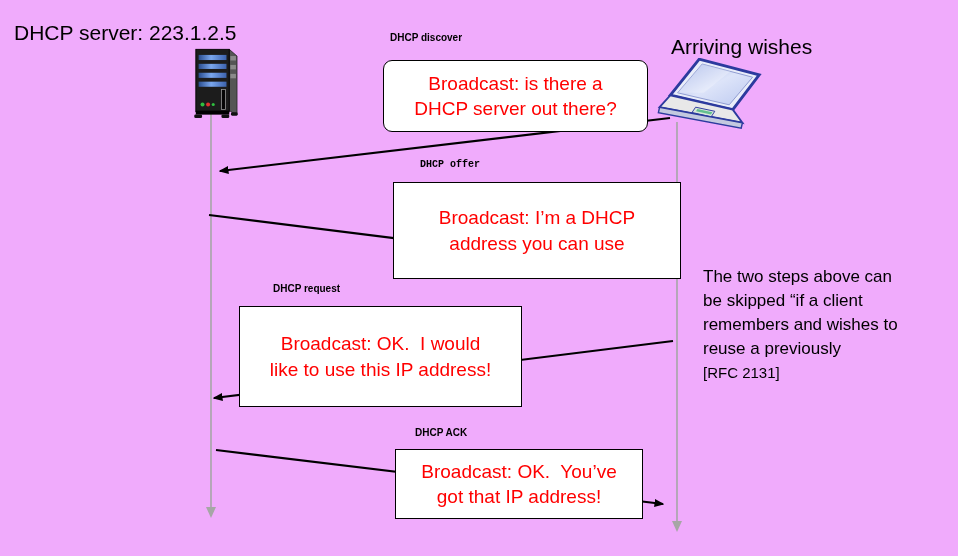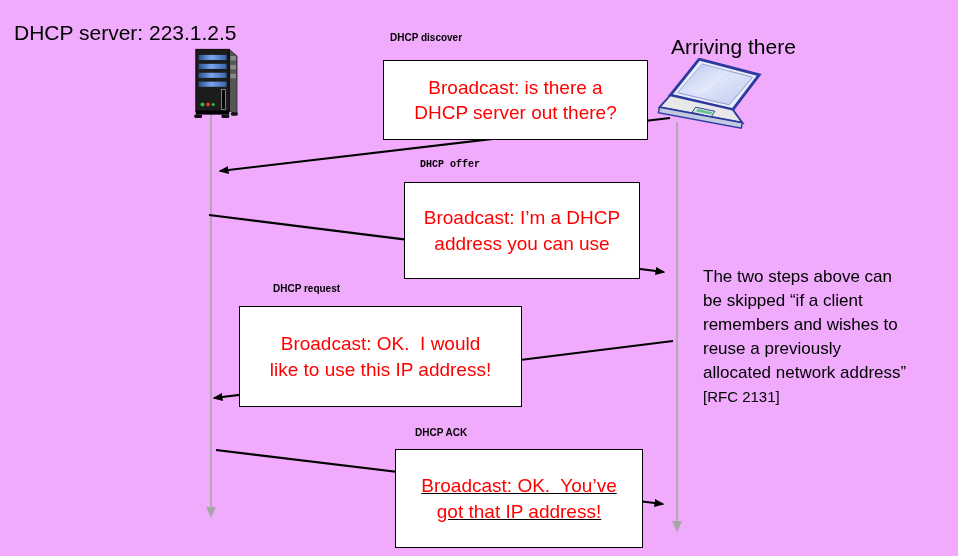--- a/index.html
+++ b/index.html
@@ -68,21 +68,21 @@
     <line x1="211" y1="110" x2="211" y2="516" stroke="#a6a6a6" stroke-width="1.6" marker-end="url(#arrGray)"></line>
     <line x1="677" y1="122" x2="677" y2="530" stroke="#a6a6a6" stroke-width="1.6" marker-end="url(#arrGray)"></line>
 
     <line x1="670" y1="118" x2="220" y2="171" stroke="#000000" stroke-width="2.2" marker-end="url(#arrBlack)"></line>
     <line x1="209" y1="215" x2="664" y2="272" stroke="#000000" stroke-width="2.2" marker-end="url(#arrBlack)"></line>
     <line x1="673" y1="341" x2="214" y2="398" stroke="#000000" stroke-width="2.2" marker-end="url(#arrBlack)"></line>
     <line x1="216" y1="450" x2="663" y2="504" stroke="#000000" stroke-width="2.2" marker-end="url(#arrBlack)"></line>
   </svg>
 
   <div class="title title-left">DHCP server: 223.1.2.5</div>
-  <div class="title title-right">Arriving there</div>
+  <div class="title title-right">Arriving wishes</div>
 
   <div class="icon icon-server">
     <svg viewBox="0 0 46 70" width="52" height="78">
       <defs>
         <linearGradient id="stripeBlue" x1="0" y1="0" x2="1" y2="0">
           <stop offset="0" stop-color="#2a4d8f"></stop>
             <stop offset="0.45" stop-color="#7aa7ee"></stop>
             <stop offset="1" stop-color="#3c62ad"></stop>
         </linearGradient>
       </defs>
@@ -123,45 +123,44 @@
       <polygon points="12,31 64,43 72,54 3,41" fill="#e8e8e8" stroke="#2c3a9e" stroke-width="1.6"></polygon>
 
       <polygon points="33,41 49,44.4 46,49 30,45.4" fill="#d8e6da" stroke="#2c3a9e" stroke-width="0.8"></polygon>
       <polygon points="34.5,42.5 47,45.2 45.8,47 33.4,44.3" fill="#62bf8f"></polygon>
 
       <polygon points="3,41 72,54 71,58.5 2,45.5" fill="#c3c9df" stroke="#2c3a9e" stroke-width="1.2"></polygon>
     </svg>
   </div>
 
   <div class="msg-label" style="left:390px;top:32px;">DHCP discover</div>
-  <div class="msg-box" style="left:383px;top:60px;width:265px;height:80px;">
+  <div class="msg-box" style="left:383px;top:60px;width:265px;height:72px;border-radius:9px;">
     <div class="msg-line">Broadcast: is there a</div>
     <div class="msg-line">DHCP server out there?</div>
   </div>
 
   <div class="msg-label" style="left:420px;top:159px;font-family:Liberation Mono, monospace;">DHCP offer</div>
-  <div class="msg-box" style="left:404px;top:182px;width:236px;height:97px;">
+  <div class="msg-box" style="left:393px;top:182px;width:288px;height:97px;">
     <div class="msg-line">Broadcast: I’m a DHCP</div>
     <div class="msg-line">address you can use</div>
   </div>
 
   <div class="msg-label" style="left:245px;top:283px;padding-left:28px;">DHCP request</div>
   <div class="msg-box" style="left:239px;top:306px;width:283px;height:101px;">
     <div class="msg-line">Broadcast: OK.&nbsp; I would</div>
     <div class="msg-line">like to use this IP address!</div>
   </div>
 
   <div class="msg-label" style="left:415px;top:427px;">DHCP ACK</div>
-  <div class="msg-box" style="left:395px;top:449px;width:248px;height:99px;text-decoration:underline;">
+  <div class="msg-box" style="left:395px;top:449px;width:248px;height:70px;">
     <div class="msg-line">Broadcast: OK.&nbsp; You’ve</div>
     <div class="msg-line">got that IP address!</div>
   </div>
 
   <div class="note">
     <div class="note-line">The two steps above can</div>
     <div class="note-line">be skipped “if a client</div>
     <div class="note-line">remembers and wishes to</div>
     <div class="note-line">reuse a previously</div>
-    <div class="note-line">allocated network address”</div>
     <div class="note-citation">[RFC 2131]</div>
   </div>
 
 </div>
 
 </body></html>

